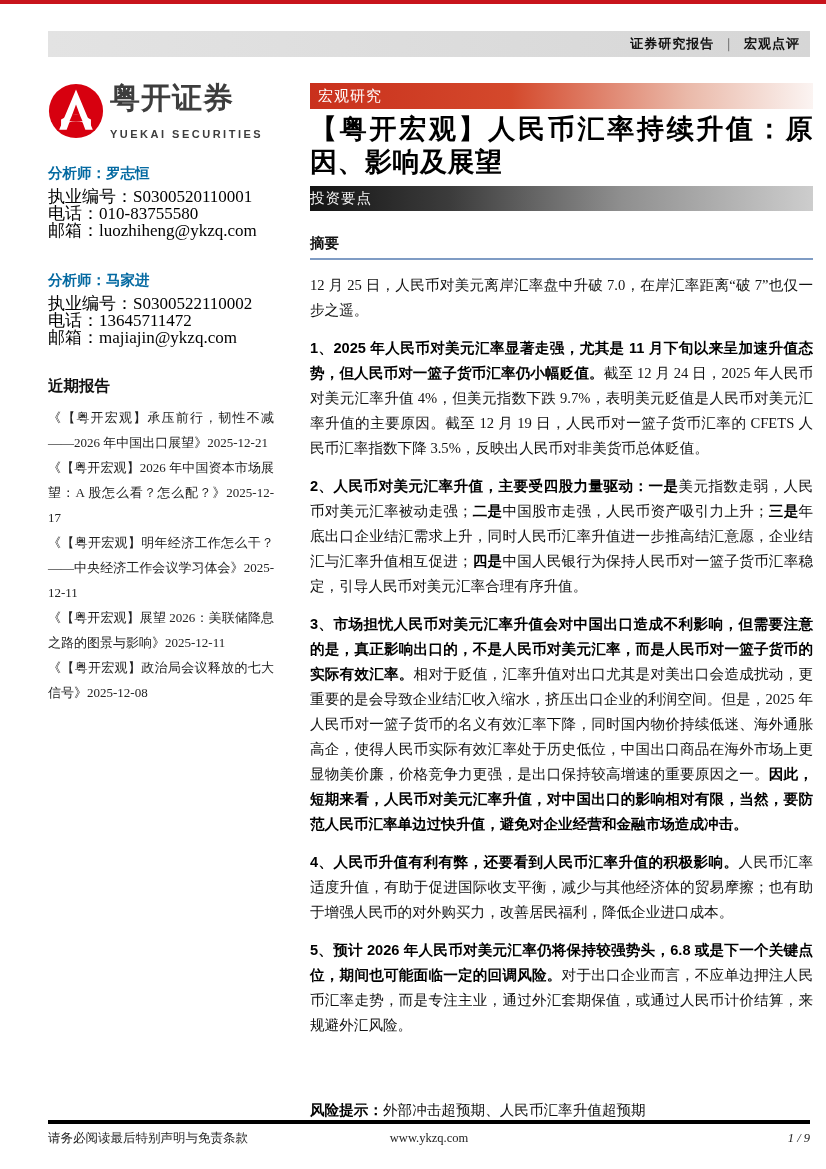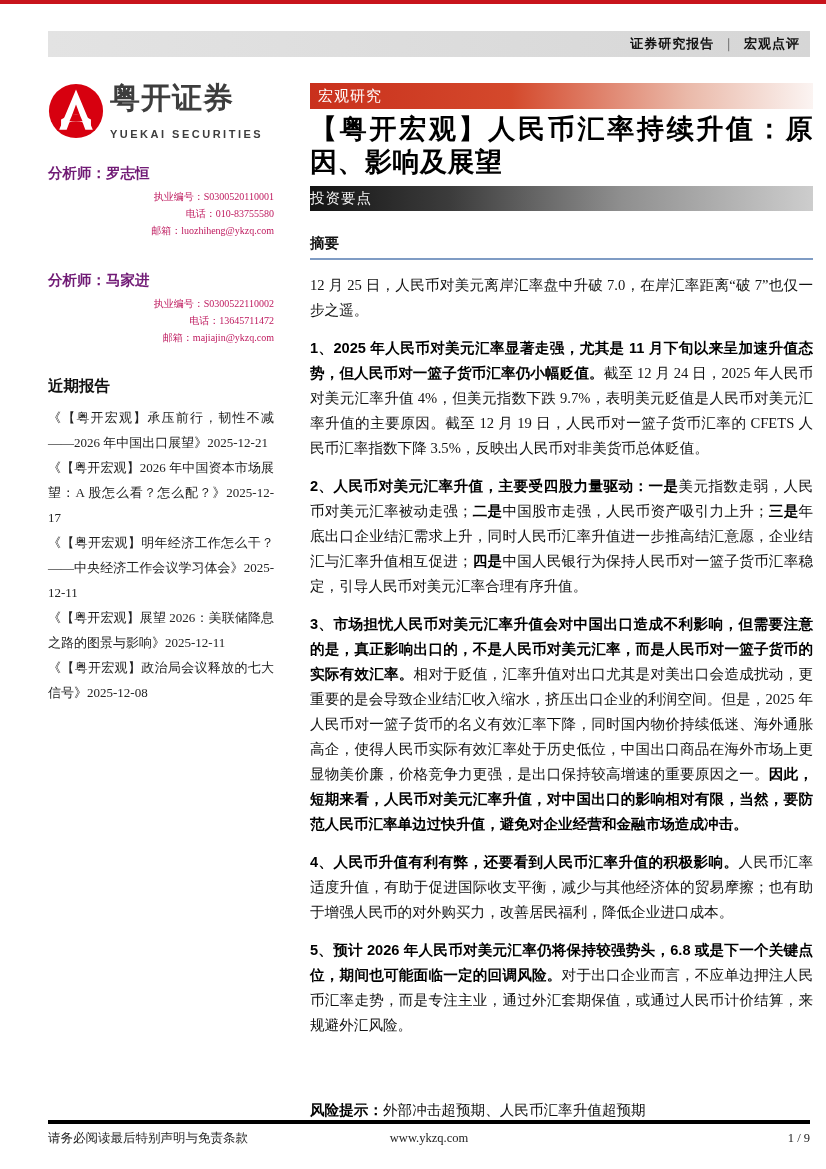--- a/index.html
+++ b/index.html
@@ -26,22 +26,22 @@
   .brand-text { margin-left:6px; }
   .brand-cn { font-family:"Liberation Sans", sans-serif; font-weight:bold; font-size:30px; color:#3d3d3d; letter-spacing:1px; line-height:1.05; white-space:nowrap; }
   .brand-en { font-family:"Liberation Sans", sans-serif; font-weight:bold; font-size:11px; color:#3d3d3d; letter-spacing:2.5px; margin-top:14px; white-space:nowrap;text-align:center; }
   .date-banner {
     margin-top:40px; width:224px; height:36px; background:#c8141c;
     color:#ffffff; font-size:16px; display:flex; align-items:center; justify-content:center;
     letter-spacing:1px;
   }
   .analyst { margin-top:24px; }
   .analyst + .analyst { margin-top:32px; }
-  .analyst-name { font-family:"Liberation Sans", sans-serif; font-weight:bold; font-size:14.5px; color:#701a75; margin-bottom:5px; }
-  .analyst-line { font-size:10px; line-height:17px; color:#be185d;text-align:right; }
+  .analyst-name { font-family:"Liberation Sans", sans-serif; font-weight:bold; font-size:14.5px; color:#0369a1; margin-bottom:5px; }
+  .analyst-line { font-size:17px; line-height:17px; color:#000000; }
   .reports { margin-top:30px; }
   .reports-heading { font-family:"Liberation Sans", sans-serif; font-weight:bold; font-size:15.5px; color:#111; margin-bottom:8px; }
   .report-item { font-size:13px; line-height:25px; text-align:justify; color:#222; }
 
   
   .rightcol { position:absolute; left:310px; top:83px; width:503px; }
   .cat-bar {
     height:26px; display:flex; align-items:center; padding-left:8px;
     background:linear-gradient(to right,#c9301c 0%, #d4492c 40%, #eab9a9 75%, #fbf4f2 100%);
     color:#ffffff; font-size:15px; letter-spacing:1px;
@@ -62,21 +62,21 @@
   }
   .body-para { margin-top:13px; font-size:14.6px; line-height:25px; text-align:justify; color:#111; }
   .seg-bold { font-family:"Liberation Sans", sans-serif; font-weight:bold; color:#000; }
   .risk-para { margin-top:60px; }
 
   
   .footer { position:absolute; left:48px; right:16px; top:1120px; border-top:4px solid #000; padding-top:6px;
     display:flex; align-items:baseline; font-size:12.5px; color:#222; }
   .footer .f-left { flex:1; text-align:left; }
   .footer .f-mid { flex:1; text-align:center; font-family:"Liberation Serif", serif; }
-  .footer .f-right { flex:1; text-align:right; }
+  .footer .f-right { flex:1; text-align:right;font-style:italic; }
 </style>
 </head>
 <body>
 
 <div class="page">
   <div class="top-line"></div>
 
   <div class="topbar">
     <span>证券研究报告</span>
     <span class="div">｜</span>

